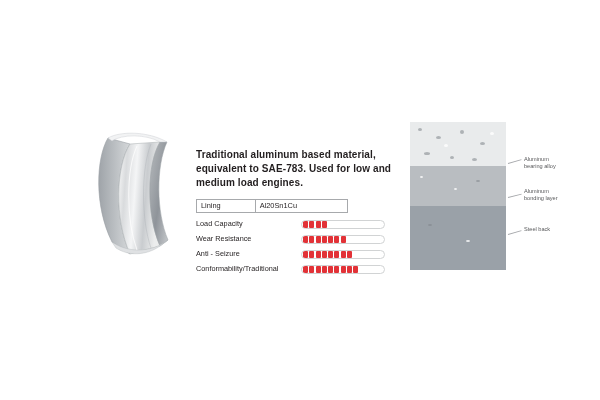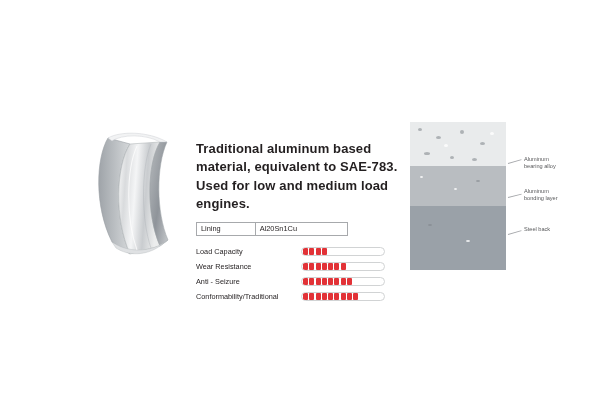--- a/index.html
+++ b/index.html
@@ -25,26 +25,26 @@
   }
   .shell-panel svg { display:block; }
 
   
   .center {
     position:absolute;
     left:196px; top:140px;
     width:210px;
   }
   .desc {
-    font-size:13px;
+    font-size:10px;
     font-weight:bold;
     color:#231f20;
     line-height:1.42;
     letter-spacing:0.01em;
-    margin:0 0 8px 0;
+    margin:8px 0 8px 0;
   }
 
   table.spec {
     border-collapse:collapse;
     width:152px;
     margin:0 0 7px 0;
   }
   table.spec td {
     border:1px solid #a7a9ac;
     font-size:7.4px;
@@ -54,21 +54,21 @@
     line-height:1.1;
     vertical-align:middle;
   }
   table.spec td.k { width:74px; }
   table.spec td.v { width:116px; }
 
   
   .ratings { width:194px; }
   .rating-row {
     display:flex;
-    align-items:flex-end;
+    align-items:flex-start;
     height:13px;
     margin-bottom:2px;
   }
   .rating-label {
     width:105px;
     font-size:7.3px;
     color:#231f20;
     line-height:1.1;
     white-space:nowrap;
   }

